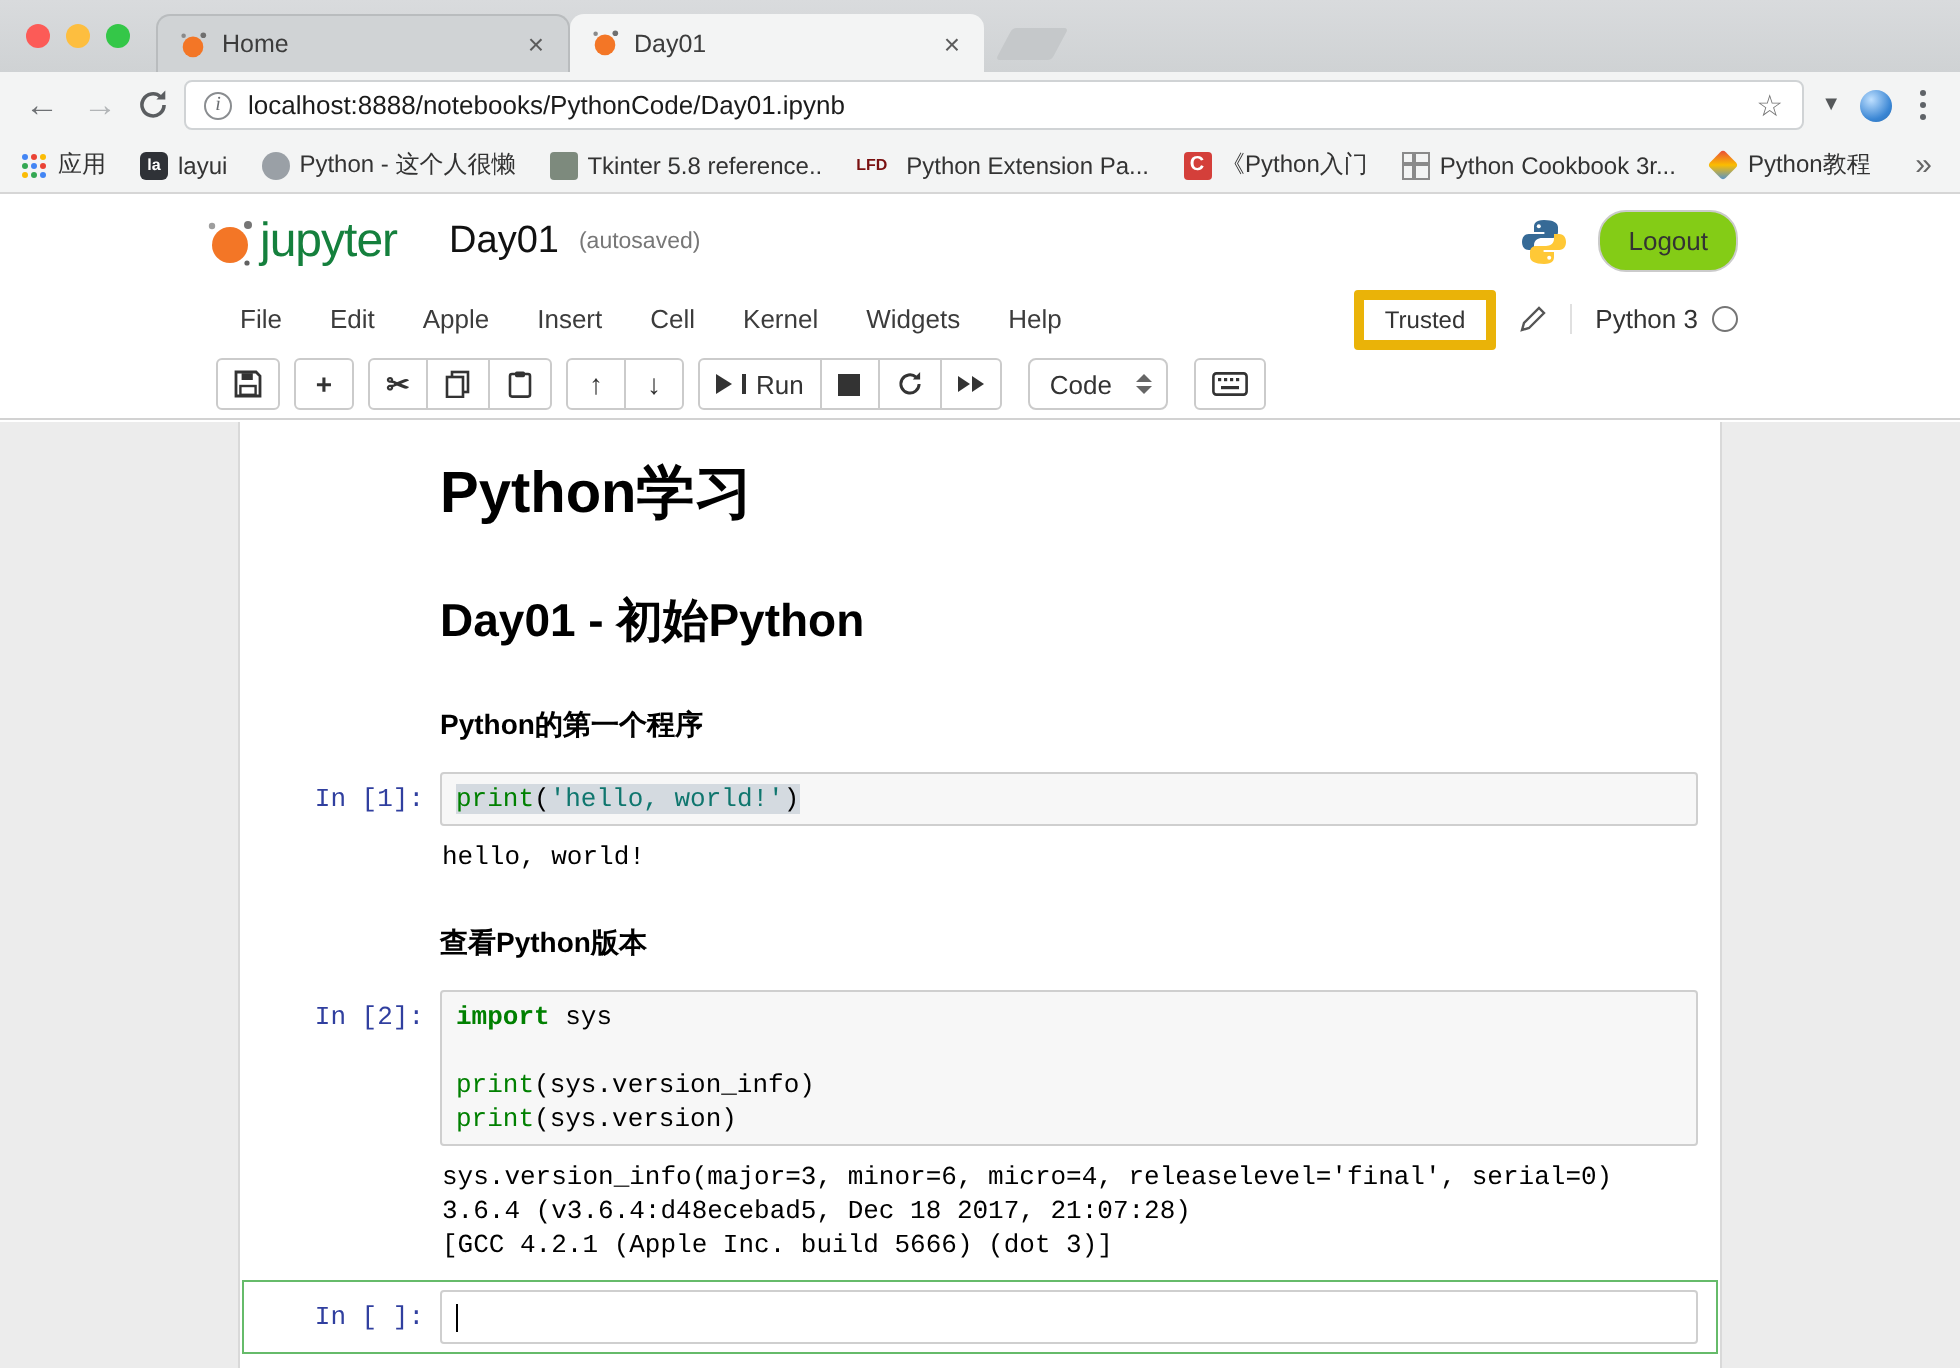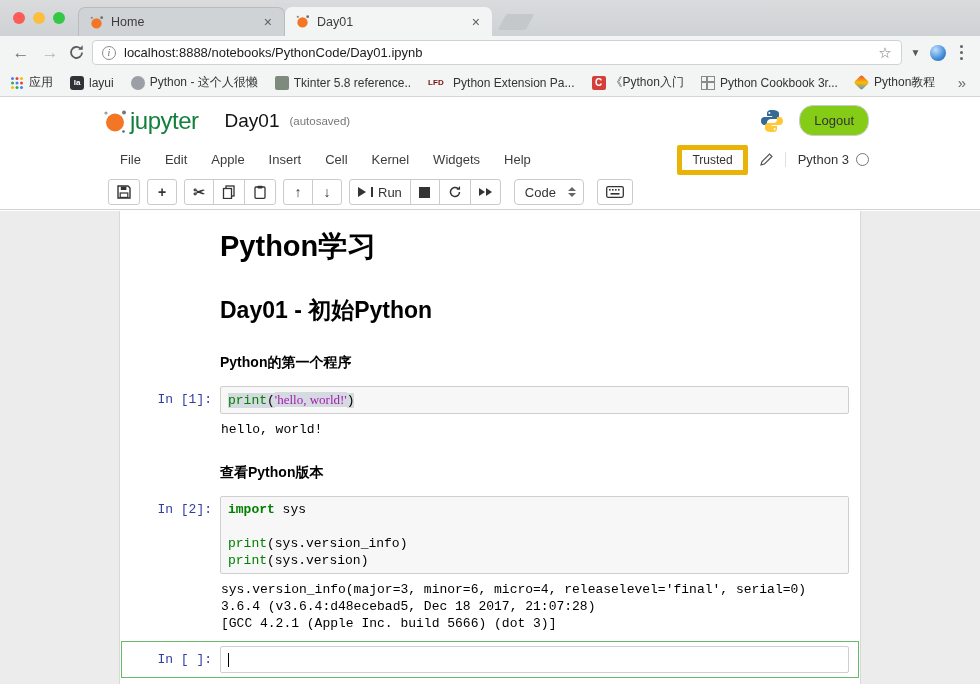--- a/index.html
+++ b/index.html
@@ -123,21 +123,21 @@
   .row { display: flex; align-items: flex-start; }
   .prompt { flex: 0 0 90px; width: 90px; text-align: right; padding-top: 6px;
             font-family: "Liberation Mono", monospace; font-size: 13px; color: #303F9F; white-space: pre; }
   .input-area { flex: 1; margin-left: 8px; border: 1px solid #cfcfcf; border-radius: 2px;
                 background: #f7f7f7; padding: 4px 7px; }
   .input-area.editing { background: #fff; }
   .code-line { font-family: "Liberation Mono", monospace; font-size: 13px; line-height: 17px;
                min-height: 17px; white-space: pre; }
   .tok-builtin { color: #008000; }
   .tok-kw { color: #008000; font-weight: bold; }
-  .tok-str { color: #a21caf; font-family: Liberation Serif, serif; }
+  .tok-str { color: #0f766e; }
   .sel { background: #d4dae0; }
   .output-area { flex: 1; margin-left: 8px; padding: 7px 1px 4px; }
   .output-area pre { font-family: "Liberation Mono", monospace; font-size: 13px; line-height: 17px;
                      color: #000; white-space: pre-wrap; word-break: break-all; max-width: 590px; }
   .md-body { margin-left: 98px; color: #000; }
   .md-body h1 { font-size: 29px; margin: 8px 0 6px; }
   .md-body h2 { font-size: 23px; margin: 12px 0 6px; }
   .md-body h3 { font-size: 14px; margin: 12px 0 4px; }
   .cursor { display: inline-block; width: 1px; height: 14px; background: #000; vertical-align: middle; }
 </style>

